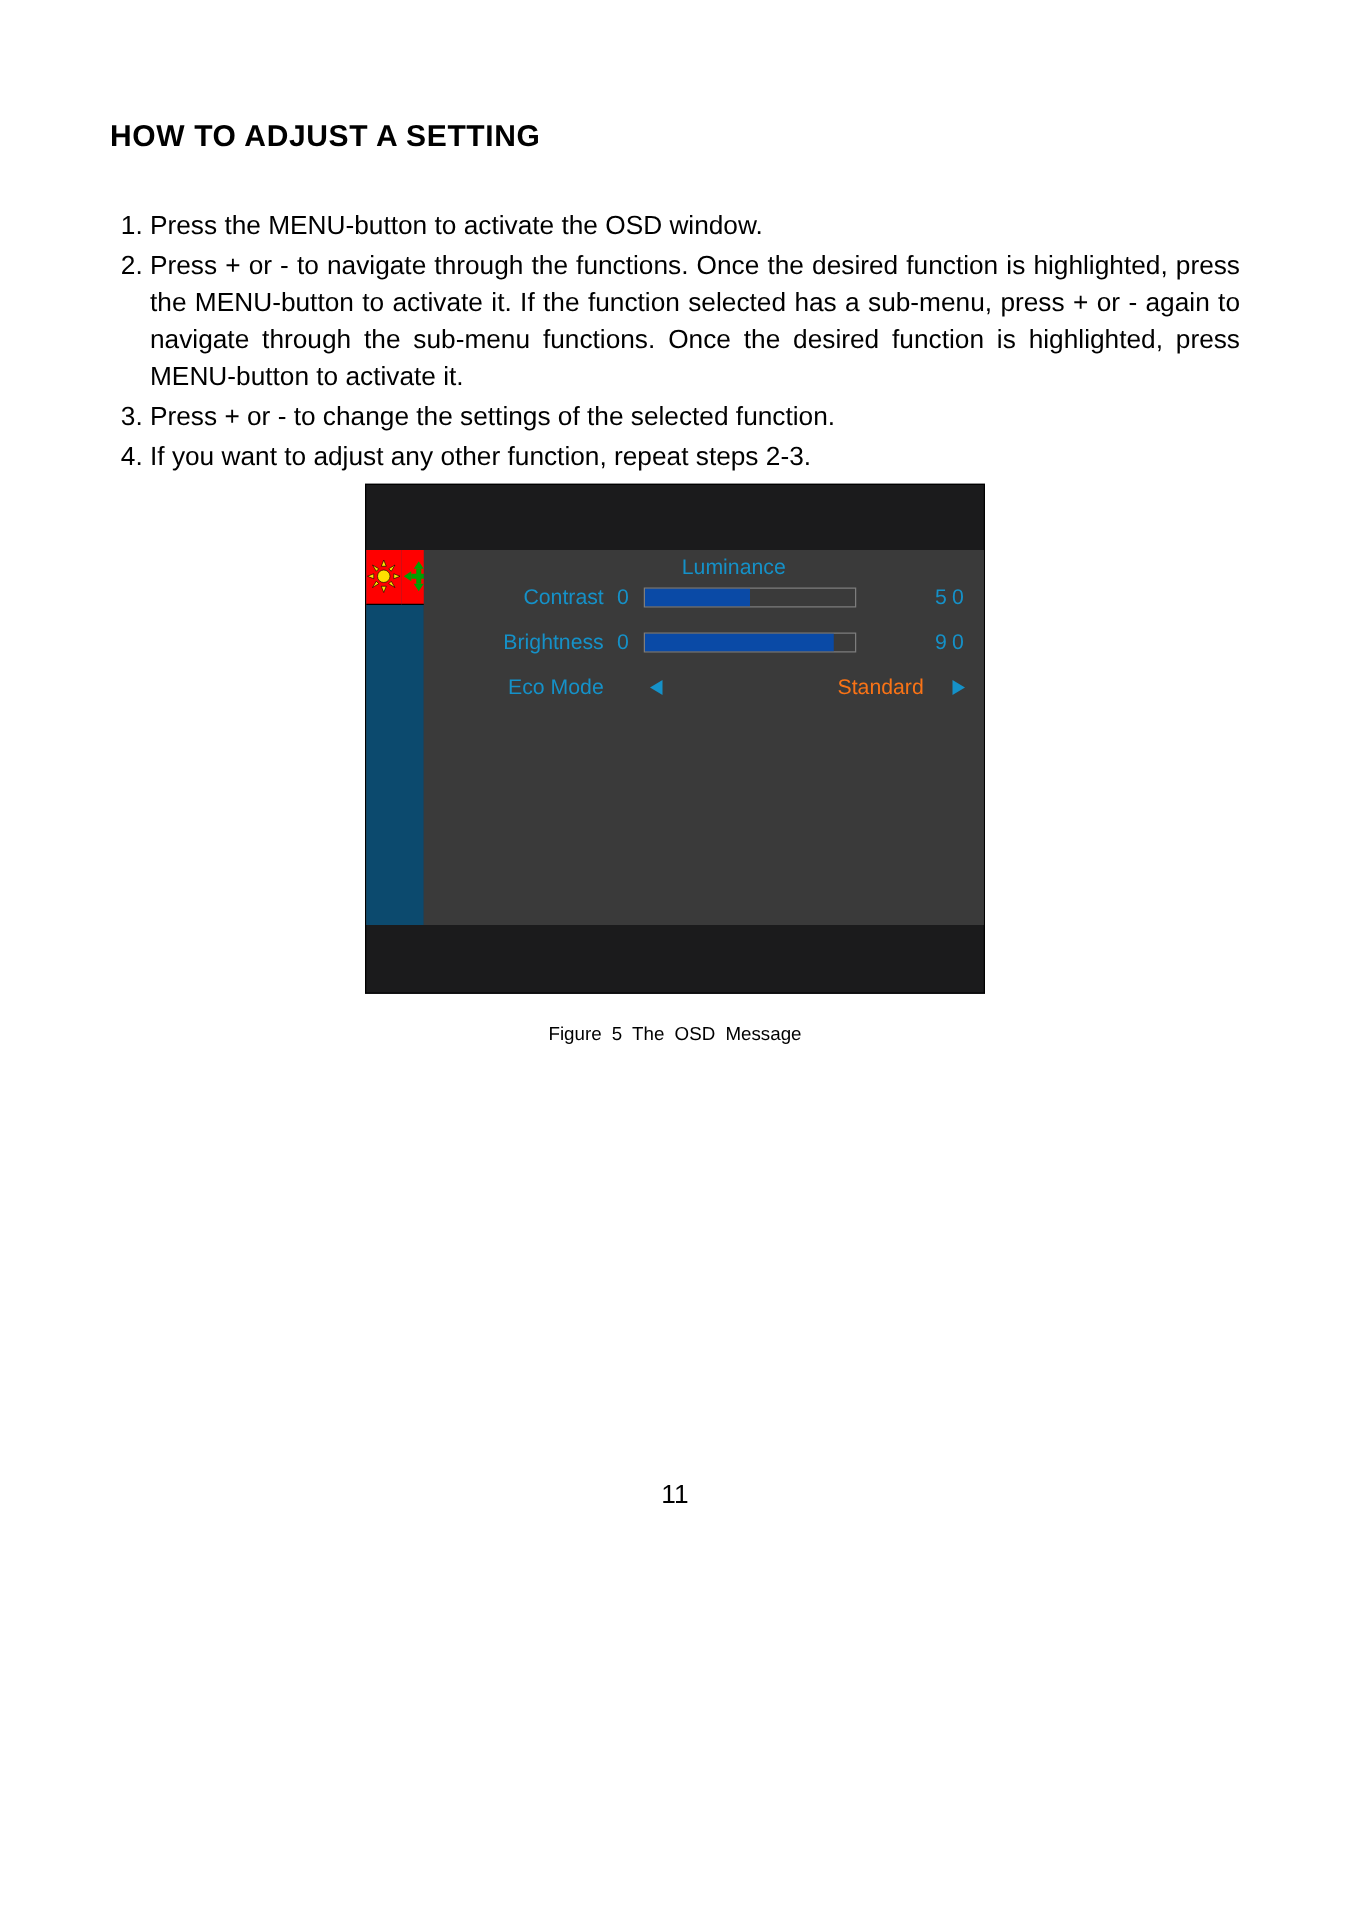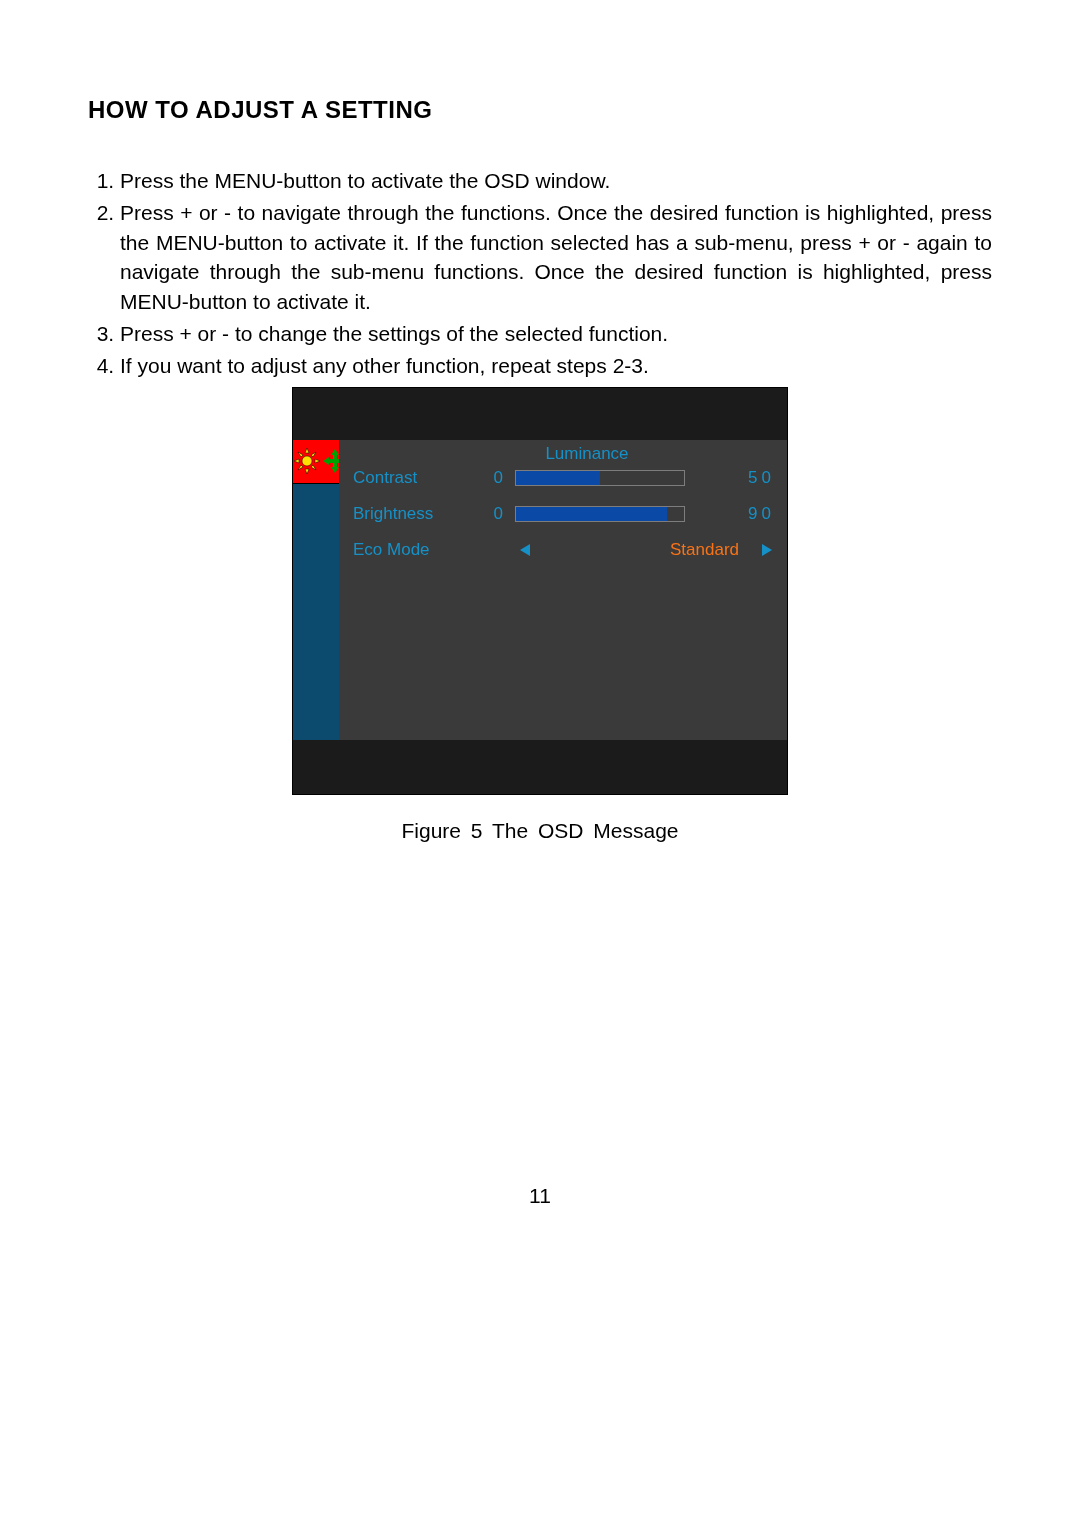--- a/index.html
+++ b/index.html
@@ -93,40 +93,40 @@
   }
   .row {
     display: flex;
     align-items: center;
     font-family: Arial, sans-serif;
     font-size: 17px;
     color: #1591c8;
     padding: 8px 10px 8px 14px;
     box-sizing: border-box;
   }
-  .row .label { width: 130px; flex: none; }
+  .row .label { width: 130px; flex: none; text-align: right; }
   .row .minlabel { width: 20px; text-align: right; flex:none; color:#1591c8; }
   .row .bar-wrap {
     width: 170px; flex:none; margin-left: 12px;
     height: 16px; border: 1px solid #7d7d7d; box-sizing: border-box;
     position: relative; background: #3a3a3a;
   }
   .row .bar-fill {
     position:absolute; left:0; top:0; bottom:0; background:#0a4aa6;
   }
   .row .value { flex:1; text-align: right; letter-spacing: 4px; color:#1591c8; padding-right:2px;}
   .row .arrow-left, .row .arrow-right {
     width: 20px; flex:none; display:flex; justify-content:center;
   }
   .row .opt { flex:1; text-align: center; color:#f97316; }
   .arrow-left svg, .arrow-right svg { display:block; }
   .osd-bottom { height: 54px; }
   .caption {
     text-align: center;
-    font-size: 21px;
+    font-size: 15px;
     margin-top: 24px;
     word-spacing: 4px;
   }
   .pagenum {
     position: absolute;
     bottom: 41px;
     left: 0; right: 0;
     text-align: center;
     font-size: 21px;
   }

